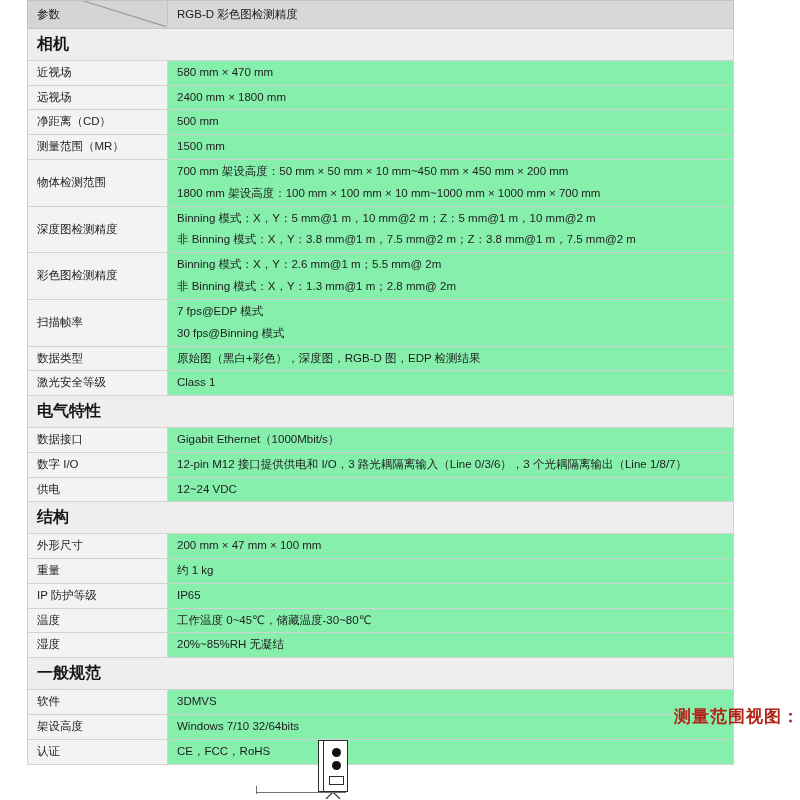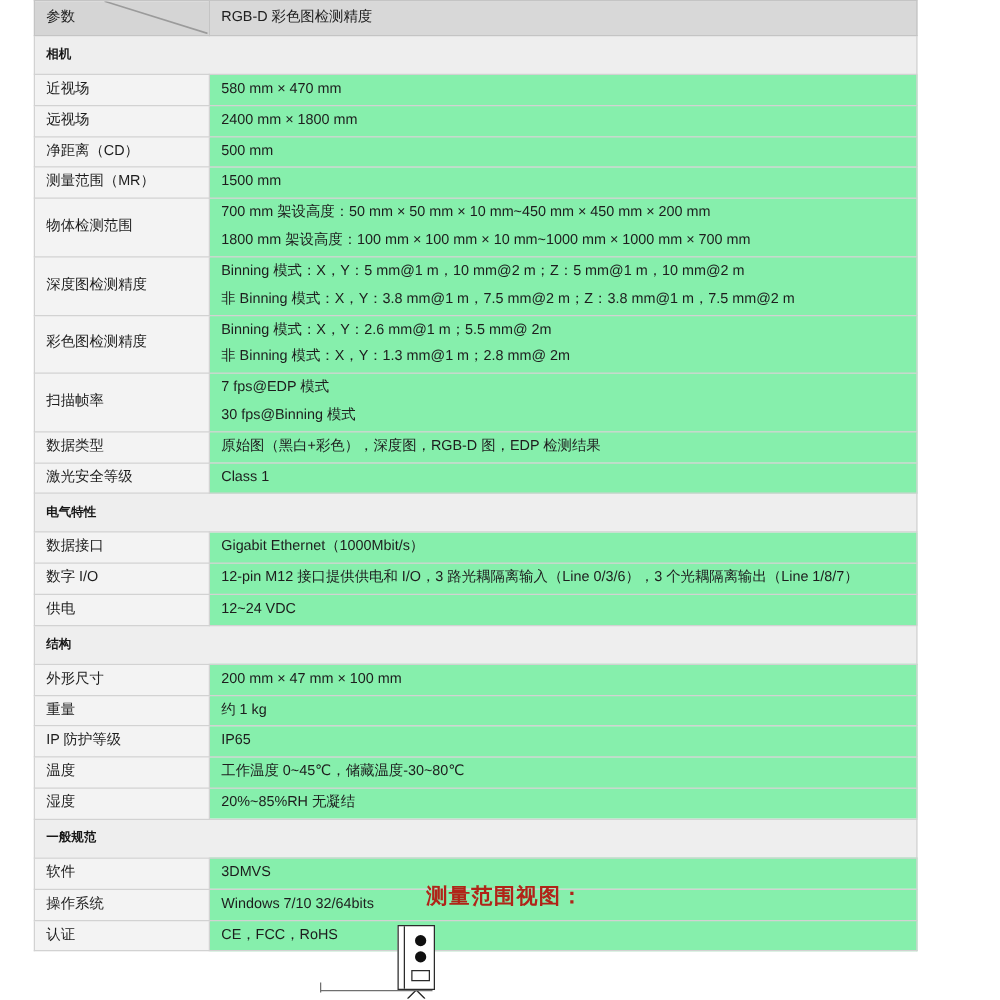--- a/index.html
+++ b/index.html
@@ -74,21 +74,21 @@
   }
   tr.hdr td.hdr-value {
     background: #d8d8d8;
   }
 
   
   tr.section td {
     background: #eeeeee;
     border-color: #d2d2d2;
     font-weight: bold;
-    font-size: 10px;
+    font-size: 16px;
     color: #171717;
     height: 24px;
     padding-left: 9px;
   }
 
   
   td.label {
     background: #f3f3f3;
     color: #1d1d1d;
     white-space: nowrap;
@@ -105,21 +105,21 @@
 
   
   .diagram-block {
     position: absolute;
     left: 0;
     top: 705px;
     width: 800px;
   }
 
   .diagram-title {
-    text-align: center;
+    text-align: right;
     font-size: 17px;
     font-weight: bold;
     color: #b02418;
     letter-spacing: 1px;
     padding-left: 8px;
   }
 
   .diagram-canvas {
     position: relative;
     width: 800px;
@@ -333,21 +333,21 @@
           <tr class="section">
             <td colspan="2">一般规范</td>
           </tr>
           <tr class="single">
             <td class="label">软件</td>
             <td class="value">
               <span class="ln">3DMVS</span>
             </td>
           </tr>
           <tr class="single">
-            <td class="label">操作系统</td>
+            <td class="label">架设高度</td>
             <td class="value">
               <span class="ln">Windows 7/10 32/64bits</span>
             </td>
           </tr>
           <tr class="single">
             <td class="label">认证</td>
             <td class="value">
               <span class="ln">CE，FCC，RoHS</span>
             </td>
           </tr>

